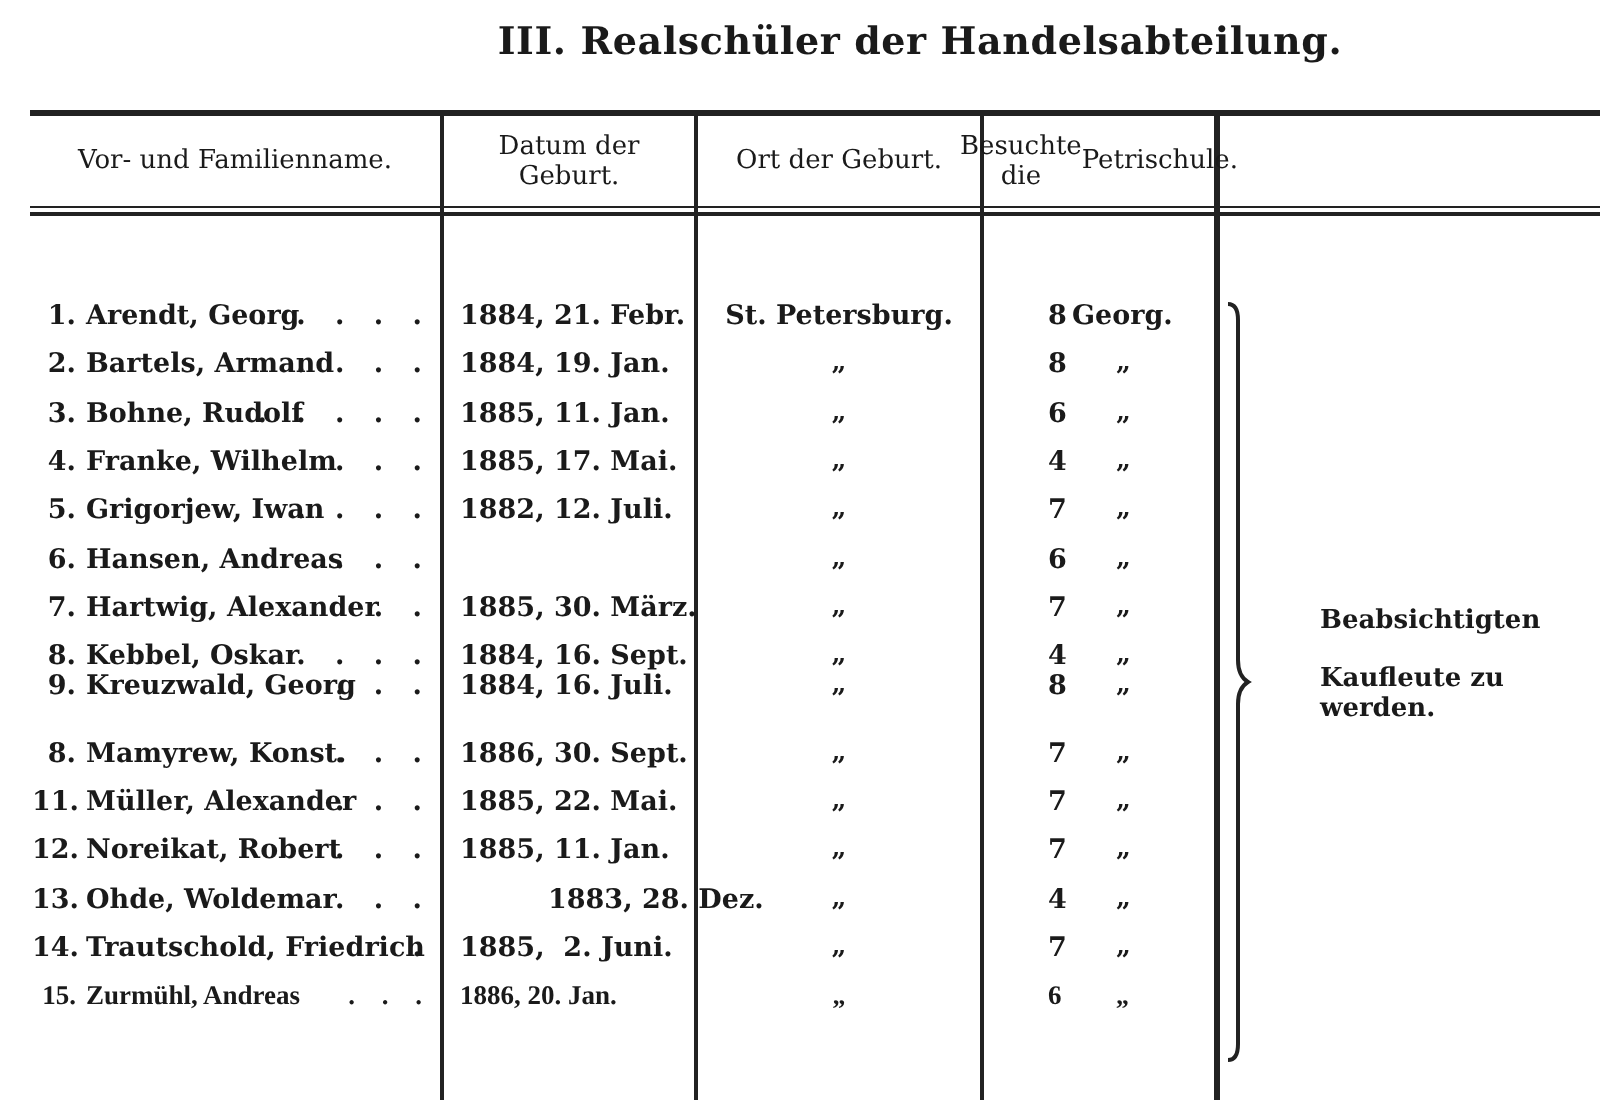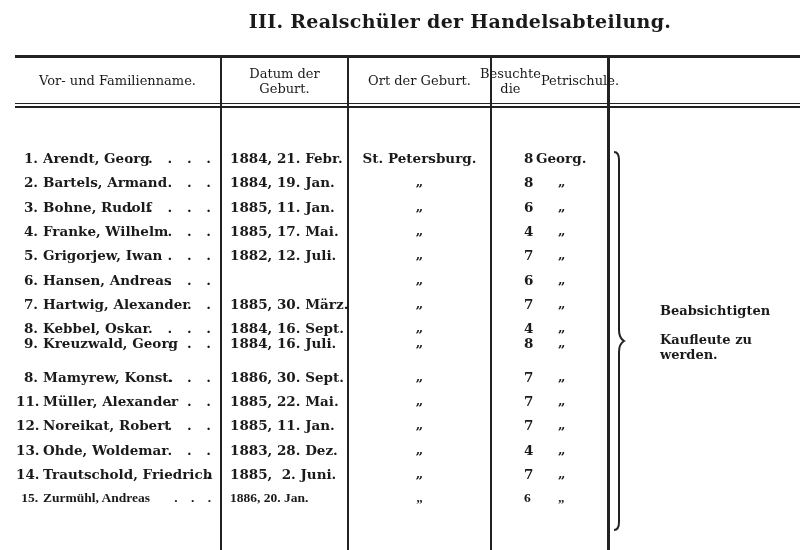--- a/index.html
+++ b/index.html
@@ -167,21 +167,21 @@
       <div class="cell c-name"><span class="num">12.</span><span>Noreikat, Robert</span><span class="dots">. . .</span></div>
       <div class="cell c-date" style="white-space:pre;">1885, 11. Jan.</div>
       <div class="cell c-place ditto">„</div>
       <div class="cell c-years">
         <span class="yn">7</span>
         <span class="yu ditto" style="left:66px;">„</span>
       </div>
     </div>
     <div class="row" style="top: 437.6px;">
       <div class="cell c-name"><span class="num">13.</span><span>Ohde, Woldemar</span><span class="dots">. . .</span></div>
-      <div class="cell c-date" style="white-space:pre;">1883, 28. Dez.</div>
+      <div class="cell c-date" style="white-space:pre;margin-left:44px;">1883, 28. Dez.</div>
       <div class="cell c-place ditto">„</div>
       <div class="cell c-years">
         <span class="yn">4</span>
         <span class="yu ditto" style="left:66px;">„</span>
       </div>
     </div>
     <div class="row" style="top: 461.9px;">
       <div class="cell c-name"><span class="num">14.</span><span>Trautschold, Friedrich</span><span class="dots">.</span></div>
       <div class="cell c-date" style="white-space:pre;">1885,  2. Juni.</div>
       <div class="cell c-place ditto">„</div>

